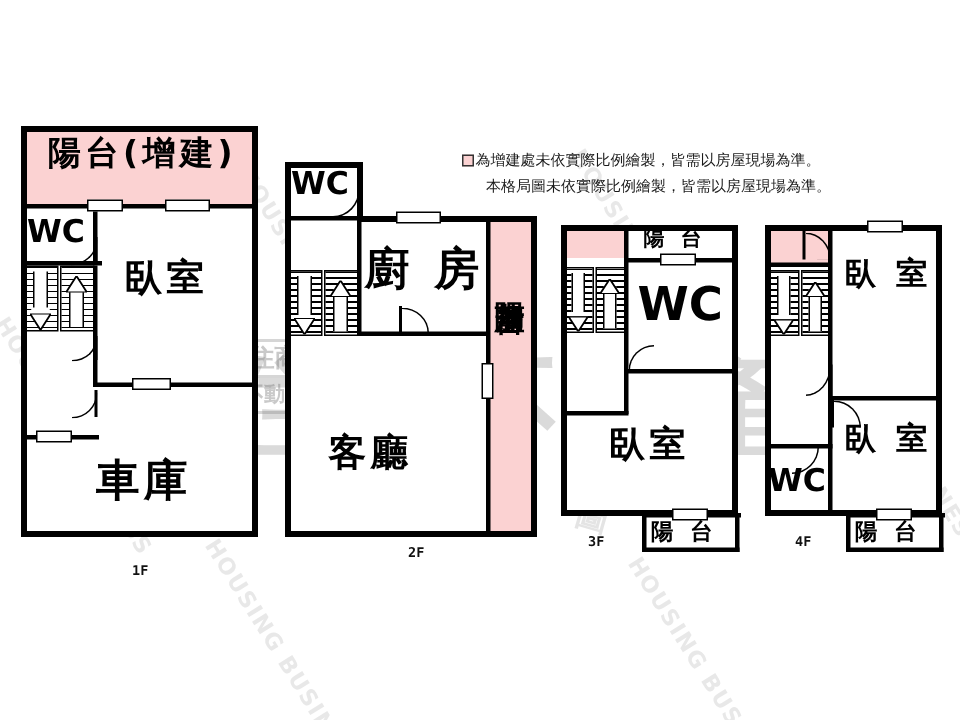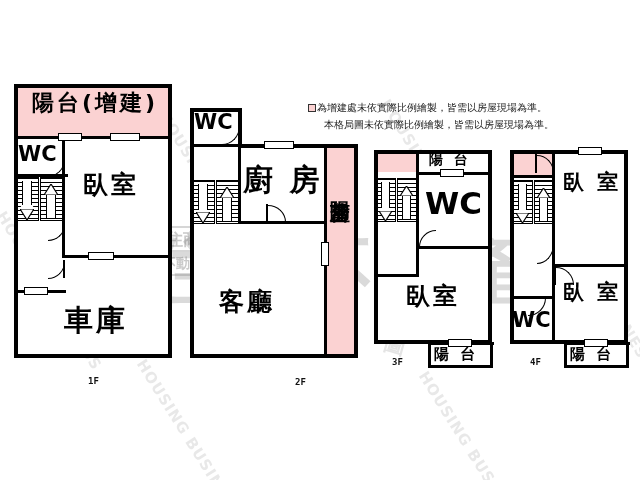--- a/index.html
+++ b/index.html
@@ -327,21 +327,21 @@
     <div class="door door-tr" style="left:268px; top:205px; width:18px; height:17px;"></div>
     <div class="doorleaf" style="left:266px; top:204px; width:2px; height:18px;"></div>
 
     <div class="w" style="left:324px; top:144px; width:3px; height:214px;"></div>
     <div class="win" style="left:321px; top:242px; width:8px; height:24px;"></div>
 
     <div class="lbl" style="left:194px; top:112px; font-size:21px;">WC</div>
     <div class="lbl lbl-cjk" style="left:243px; top:165px; font-size:30px;">廚 房</div>
     <div class="lbl lbl-cjk" style="left:219px; top:289px; font-size:25px;">客廳</div>
     <div class="lbl-v" style="left:330px; top:186px; font-size:20px;">陽台加蓋</div>
-    <div class="floor-tag" style="left:272px; top:377px;margin-left:23px;">2F</div>
+    <div class="floor-tag" style="left:272px; top:364px;">2F</div>
   </div>
 
   <div class="plan">
 
     <div class="white" style="left:376px; top:152px; width:114px; height:190px;"></div>
 
     <div class="pink" style="left:376px; top:152px; width:42px; height:20px;"></div>
 
     <div class="w" style="left:374px; top:150px; width:4px;   height:194px;"></div>
     <div class="w" style="left:374px; top:150px; width:118px; height:4px;"></div>

